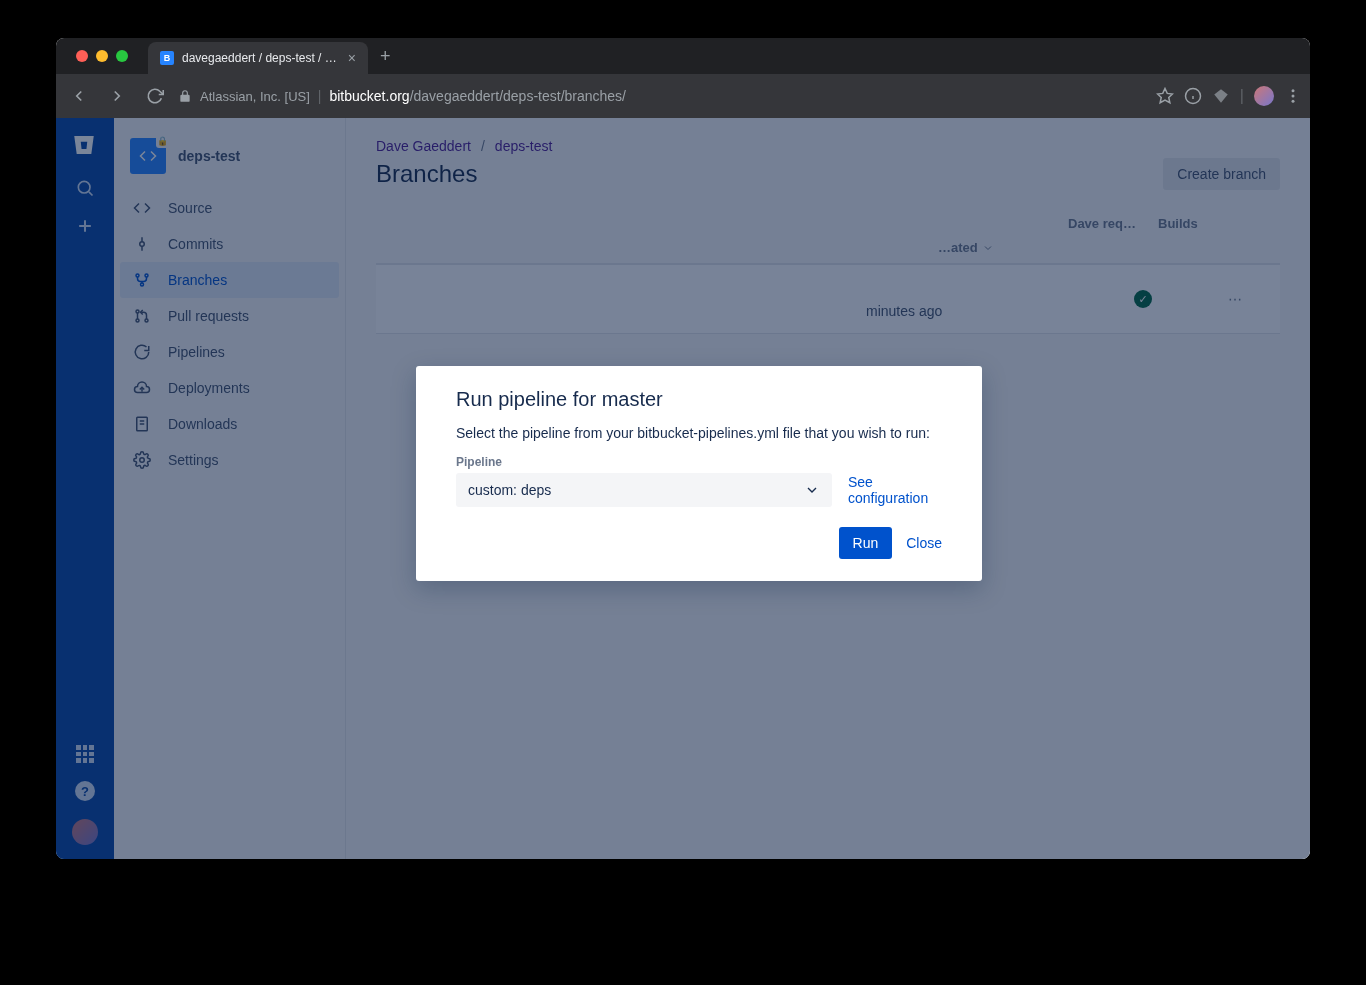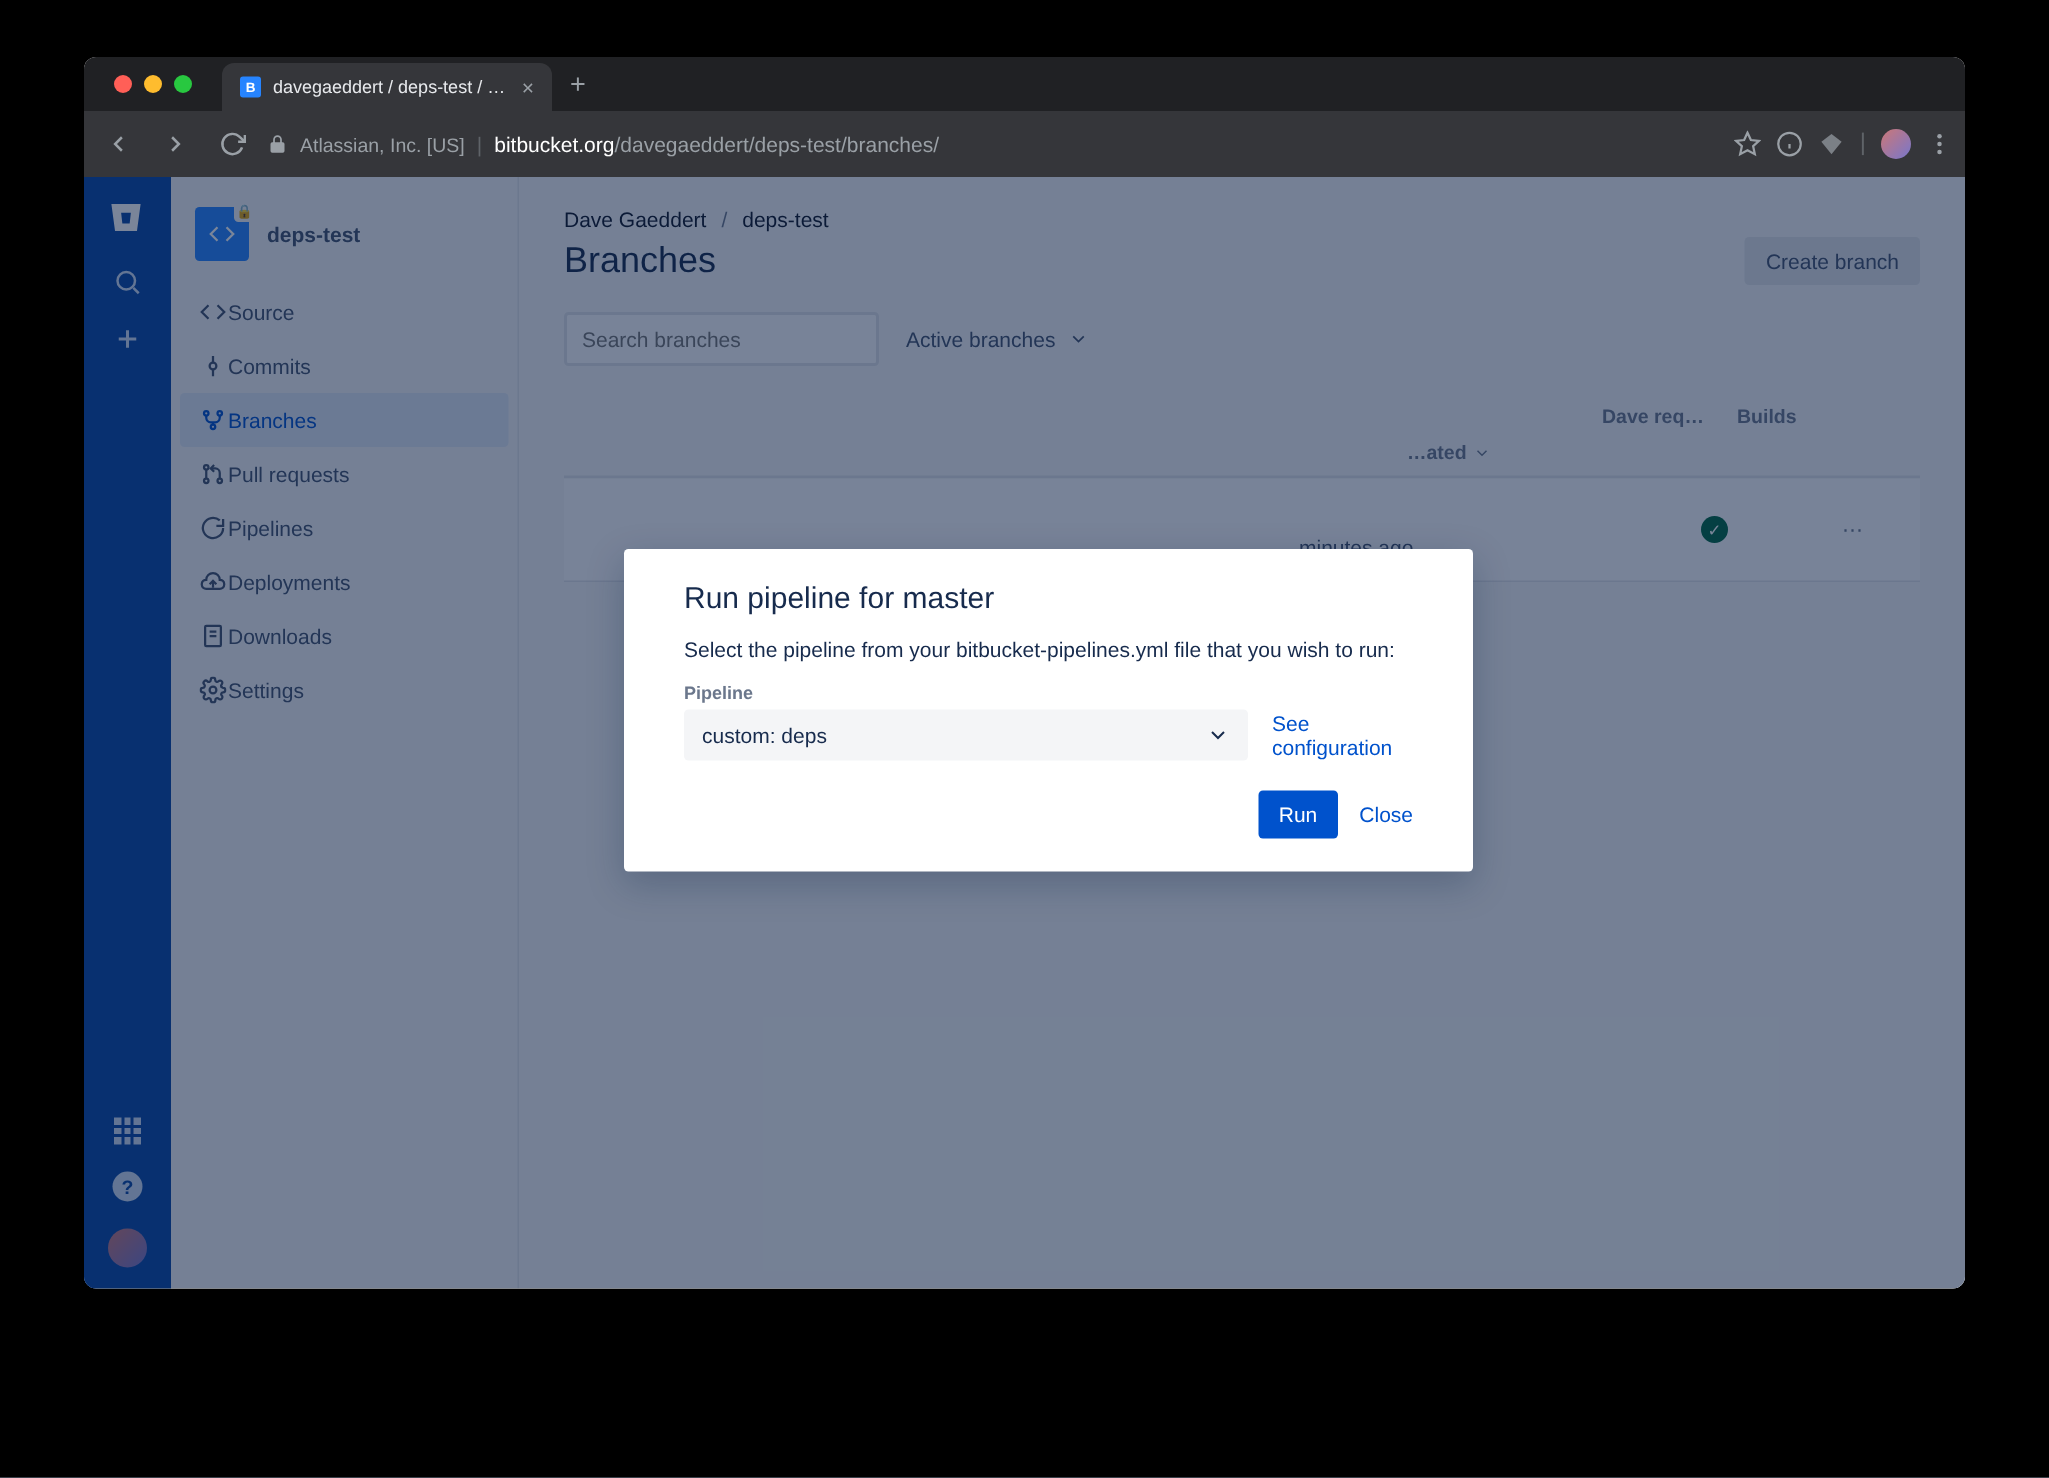--- a/index.html
+++ b/index.html
@@ -49,28 +49,28 @@
 .rail .apps span{background:#cddcf3;}
 .rail .help{width:20px;height:20px;border-radius:50%;background:#cddcf3;color:#0747a6;display:flex;align-items:center;justify-content:center;font-size:13px;font-weight:700;}
 .rail .avatar{width:26px;height:26px;border-radius:50%;background:linear-gradient(135deg,#c77,#77c);margin-bottom:14px;}
 
 .sidebar{width:232px;background:#f4f5f7;padding:16px 0;border-right:1px solid rgba(9,30,66,0.08);}
 .proj{display:flex;align-items:center;gap:12px;padding:4px 16px 16px;}
 .proj .avatar{width:36px;height:36px;border-radius:3px;background:#2684ff;display:flex;align-items:center;justify-content:center;position:relative;}
 .proj .avatar svg{color:#fff;}
 .proj .lock-badge{position:absolute;top:-4px;right:-4px;width:14px;height:14px;background:#f4f5f7;border-radius:3px;display:flex;align-items:center;justify-content:center;font-size:9px;color:#5e6c84;}
 .proj .name{font-weight:600;color:#42526e;font-size:14px;}
-.side-item{display:flex;align-items:center;padding:9px 18px;color:#42526e;font-size:14px;cursor:pointer;}
+.side-item{display:flex;align-items:center;gap:16px;padding:9px 18px;color:#42526e;font-size:14px;cursor:pointer;}
 .side-item.active{background:#dfe7f5;color:#0052cc;border-radius:3px;margin:0 6px;padding:9px 12px;}
 .side-item .ico{width:20px;display:flex;justify-content:center;color:#42526e;}
 .side-item.active .ico{color:#0052cc;}
 
 .main{flex:1;background:#f4f5f7;padding:20px 30px;}
 .breadcrumb{display:flex;gap:10px;color:#6b778c;font-size:14px;margin-bottom:4px;}
-.breadcrumb a{color:#0f172a;text-decoration:none;cursor:pointer;}
+.breadcrumb a{color:#4c1d95;text-decoration:none;cursor:pointer;}
 .header-row{display:flex;justify-content:space-between;align-items:center;margin-bottom:18px;}
 .page-title{font-size:24px;font-weight:500;color:#172b4d;}
 .btn-create{background:rgba(9,30,66,0.08);border:none;padding:8px 14px;border-radius:3px;font-size:14px;color:#42526e;cursor:pointer;}
 .filters{display:flex;gap:18px;align-items:center;margin-bottom:18px;}
 .search{width:210px;padding:8px 10px;border:2px solid #dfe1e6;border-radius:3px;background:#fafbfc;font-size:14px;color:#7a869a;}
 .filter-dd{display:flex;align-items:center;gap:8px;color:#42526e;font-size:14px;cursor:pointer;}
 
 .table{width:100%;}
 .thead{display:flex;padding:8px 12px;color:#6b778c;font-size:13px;font-weight:600;border-bottom:2px solid #dfe1e6;}
 .col-updated{margin-left:auto;width:130px;display:flex;align-items:center;gap:4px;margin-top:24px;}
@@ -308,29 +308,20 @@
     <div class="main">
       <div class="breadcrumb">
         <a>Dave Gaeddert</a>
         <span>/</span>
         <a>deps-test</a>
       </div>
       <div class="header-row">
         <h1 class="page-title">Branches</h1>
         <button class="btn-create">Create branch</button>
       </div>
-      <div class="filters">
-        <input class="search" placeholder="Search branches" style="">
-        <div class="filter-dd">
-          <span>Active branches</span>
-          <svg width="14" height="14" viewBox="0 0 24 24" fill="none" stroke="currentColor" stroke-width="2">
-              <polyline points="6 9 12 15 18 9"></polyline>
-            </svg>
-        </div>
-      </div>
       <div class="table">
         <div class="thead">
           <div class="col-updated">
               <span>…ated</span>
               <svg width="12" height="12" viewBox="0 0 24 24" fill="none" stroke="currentColor" stroke-width="2">
                 <polyline points="6 9 12 15 18 9"></polyline>
               </svg>
             </div>
           <div class="col-pr">Dave req…</div>
           <div class="col-builds">Builds</div>

